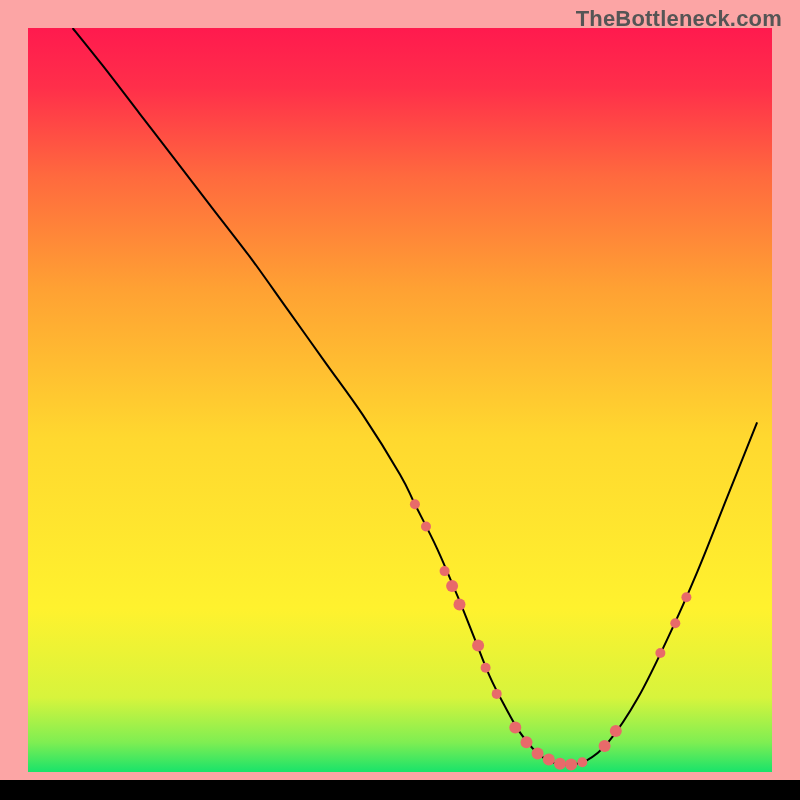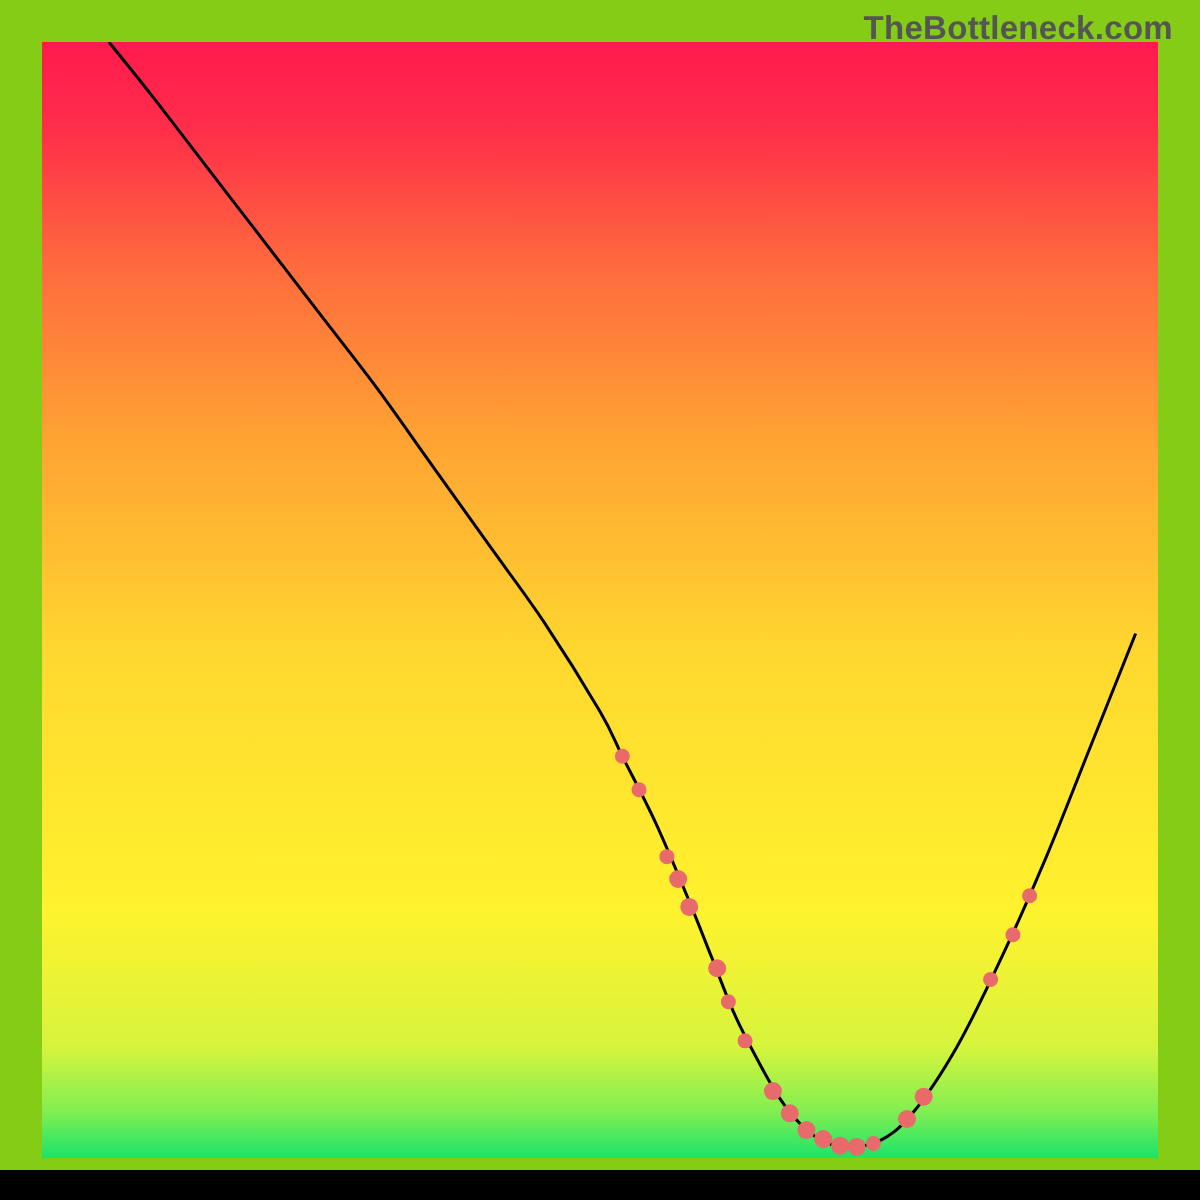--- a/index.html
+++ b/index.html
@@ -8,21 +8,21 @@
     width: 800px;
     height: 800px;
     background: #000;
     font-family: Arial, Helvetica, sans-serif;
     overflow: hidden;
   }
   .frame {
     position: relative;
     width: 800px;
     height: 780px;
-    background: #84cc16;
+    background: #fca5a5;
   }
   .watermark {
     position: absolute;
     top: 6px;
     right: 18px;
     color: #555;
     font-size: 22px;
     font-weight: bold;
     letter-spacing: 0.2px;
     z-index: 10;

